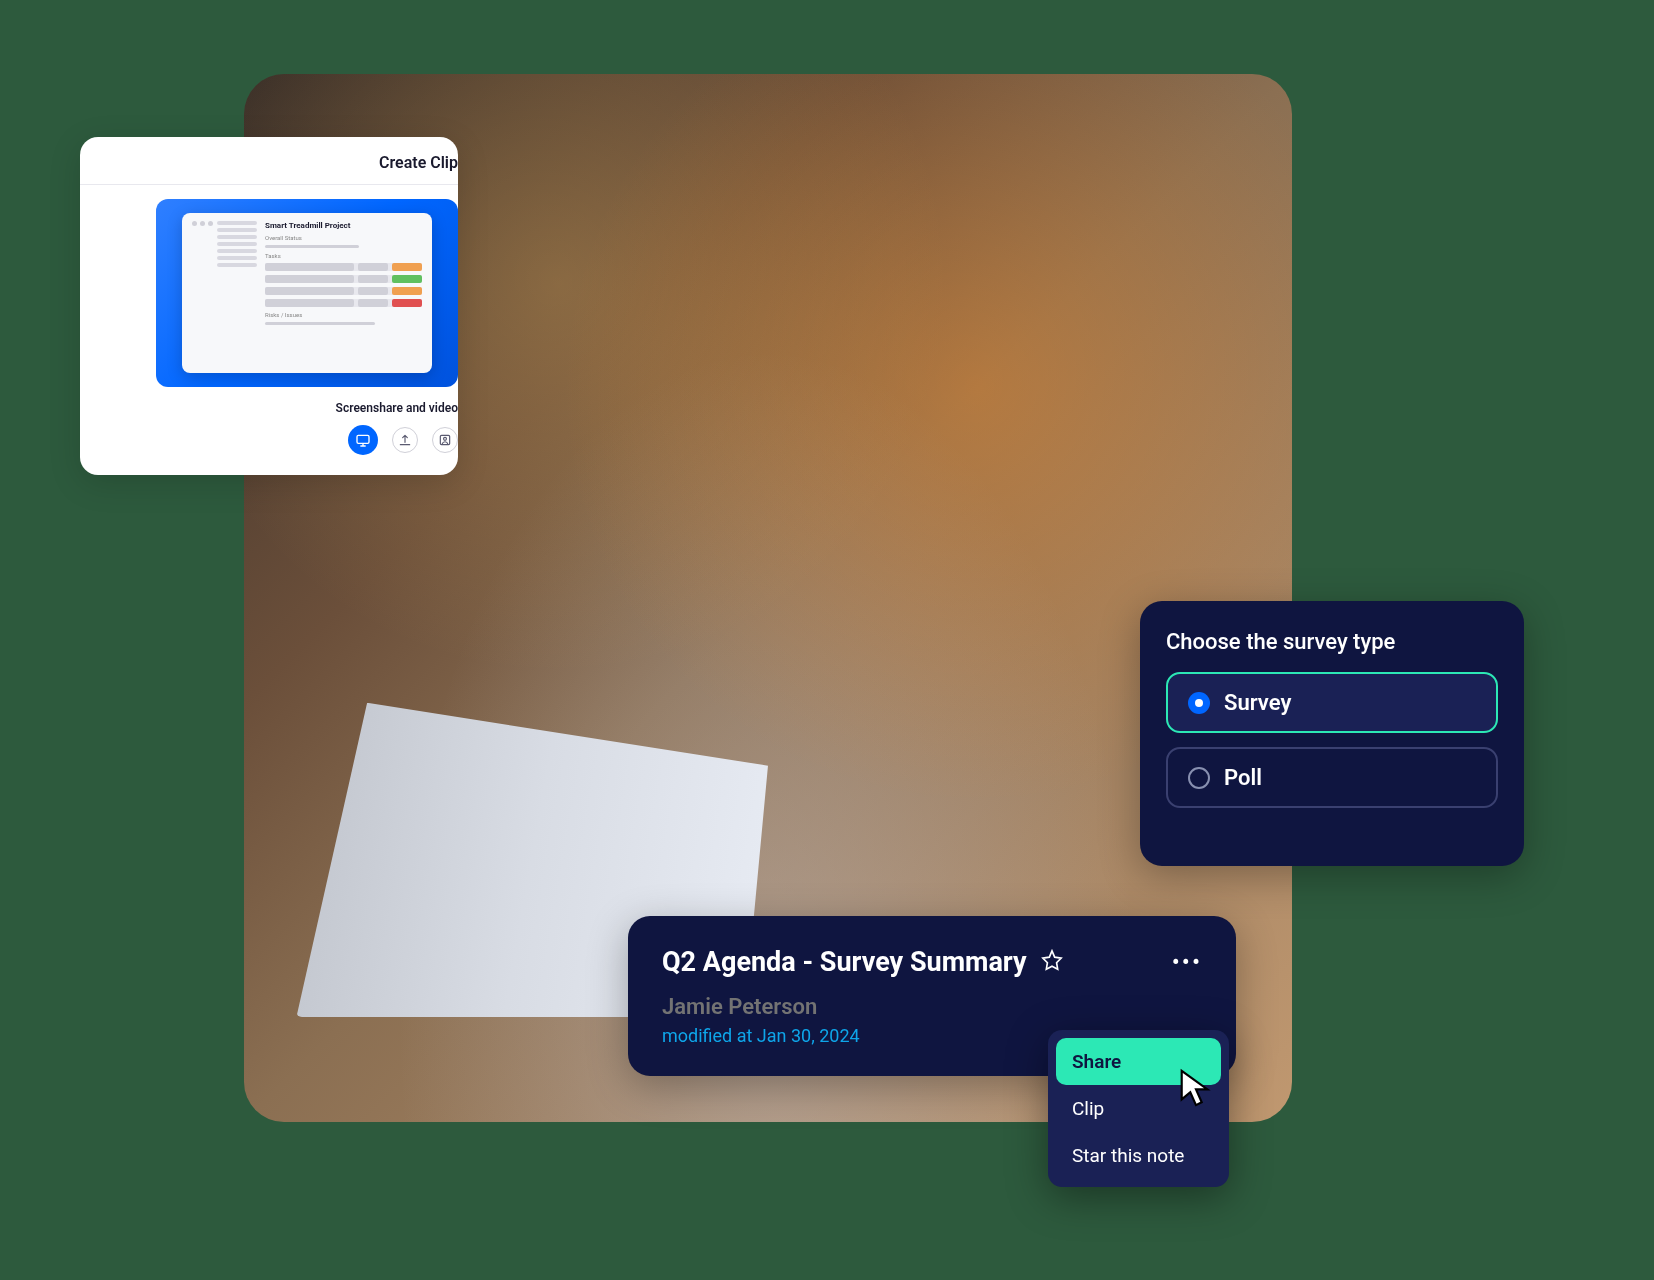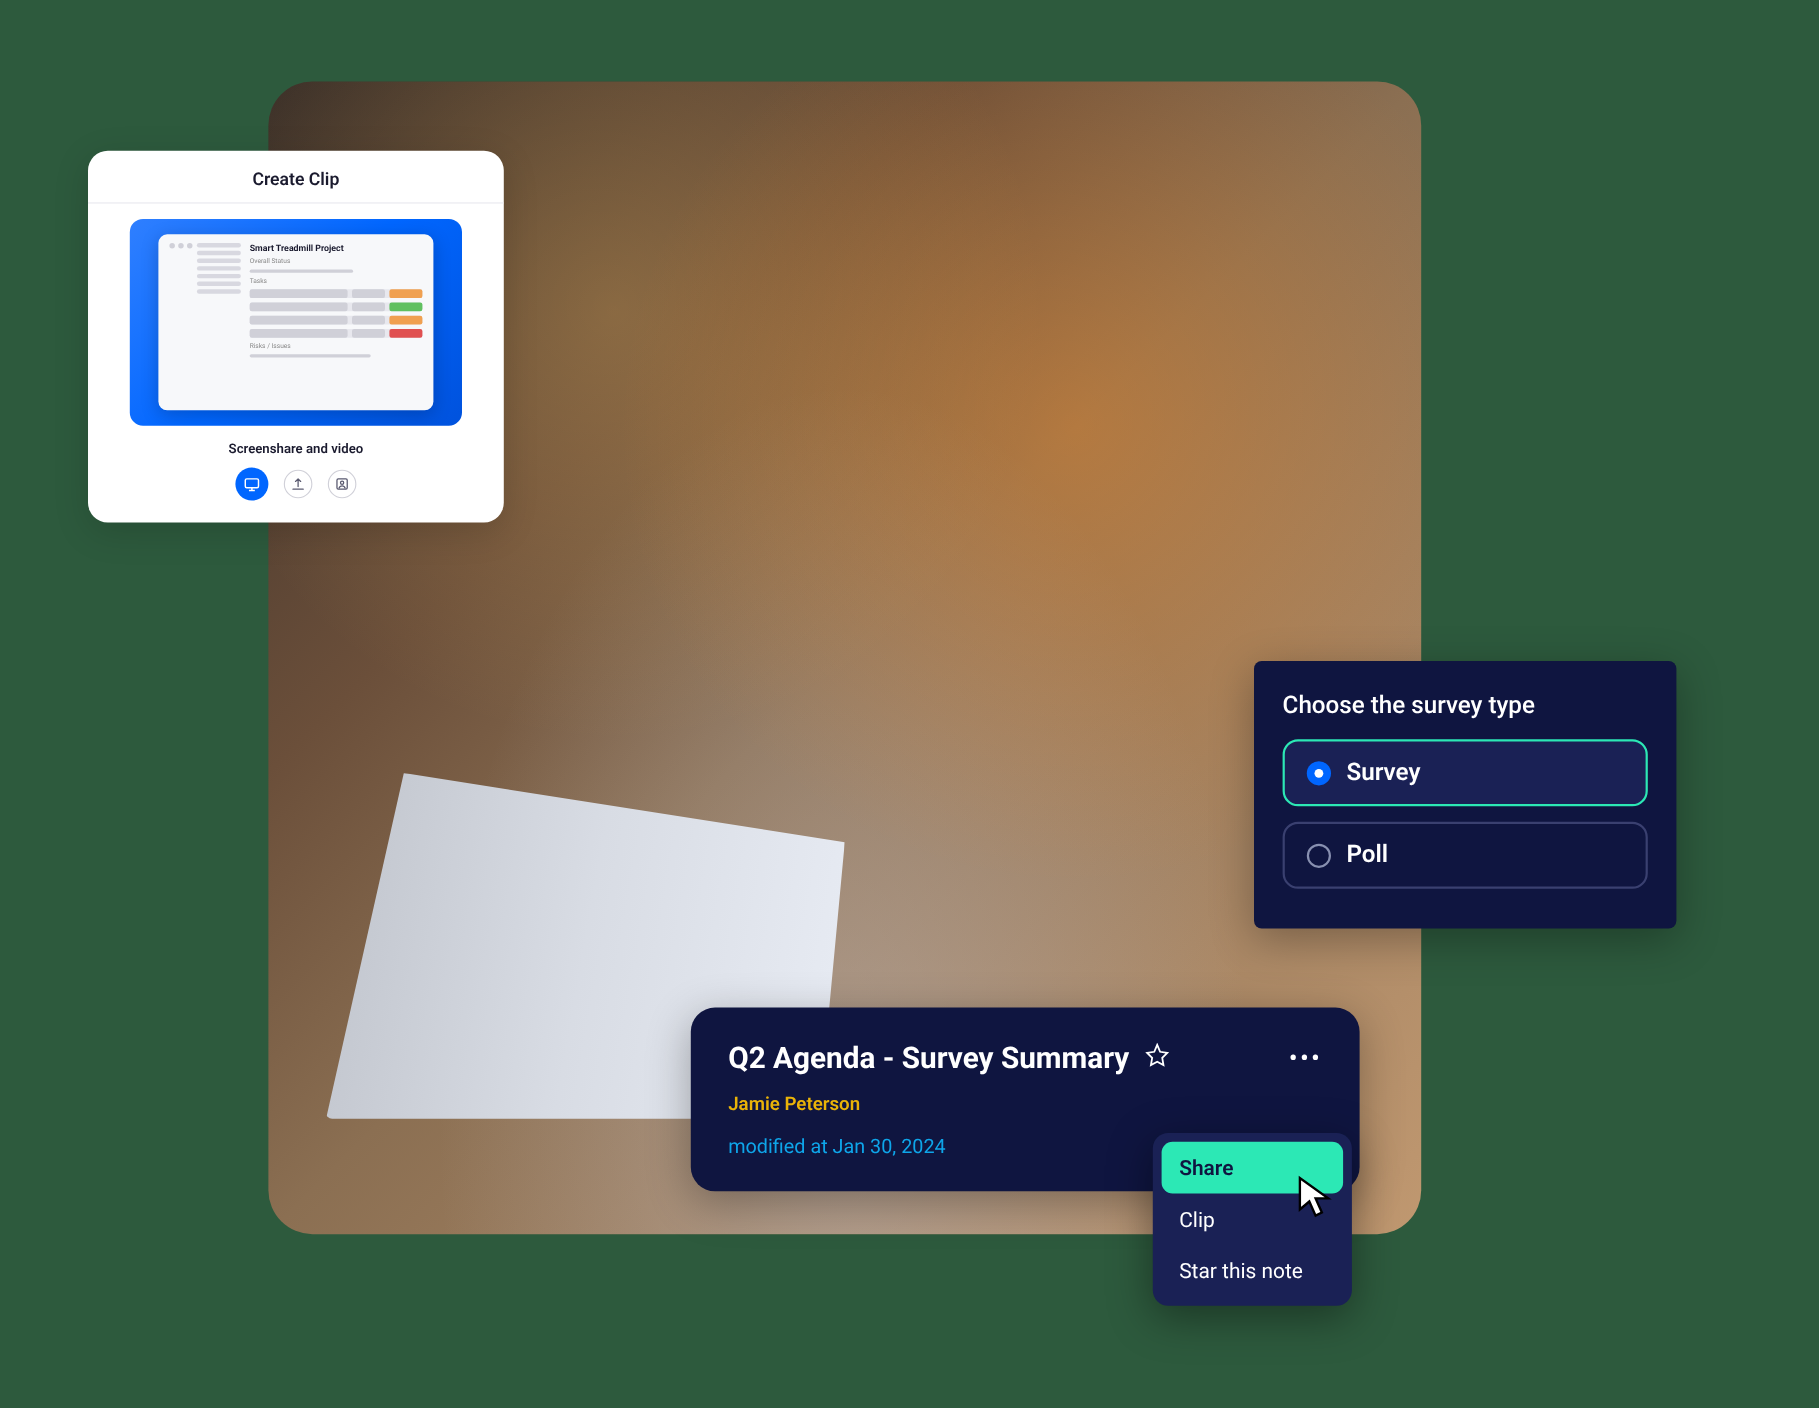--- a/index.html
+++ b/index.html
@@ -49,21 +49,21 @@
   position: absolute;
   left: 80px;
   top: 137px;
   width: 378px;
   height: 338px;
   background: #fff;
   border-radius: 18px;
   box-shadow: 0 8px 32px rgba(0,0,0,0.15);
   display: flex;
   flex-direction: column;
-  align-items: center;
+  align-items: flex-end;
   padding: 16px 0 18px;
 }
 .clip-title {
   font-size: 16px;
   font-weight: 600;
   color: #1a1a2e;
   padding-bottom: 12px;
 }
 .clip-divider {
   width: 100%;
@@ -171,22 +171,22 @@
   border: 1px solid #d0d0d8;
 }
 
 
 .survey-card {
   position: absolute;
   right: 130px;
   top: 601px;
   width: 384px;
   background: #0f1540;
-  border-radius: 7px;
-  padding: 28px 26px 22px;
+  border-radius: 22px;
+  padding: 28px 26px 44px;
   box-shadow: 0 10px 40px rgba(0,0,0,0.3);
 }
 .survey-title {
   color: #fff;
   font-size: 22px;
   font-weight: 500;
   margin-bottom: 18px;
 }
 .survey-option {
   display: flex;
@@ -257,24 +257,24 @@
   font-size: 22px;
 }
 .agenda-more {
   margin-left: auto;
   color: #fff;
   font-size: 24px;
   letter-spacing: 2px;
   cursor: pointer;
 }
 .agenda-author {
-  color: #eab308;
-  font-size: 17px;
+  color: #737373;
+  font-size: 22px;
   font-weight: 600;
-  margin-bottom: 18px;
+  margin-bottom: 6px;
 }
 .agenda-modified {
   color: #0ea5e9;
   font-size: 18px;
 }
 
 
 .context-menu {
   position: absolute;
   left: 1048px;

